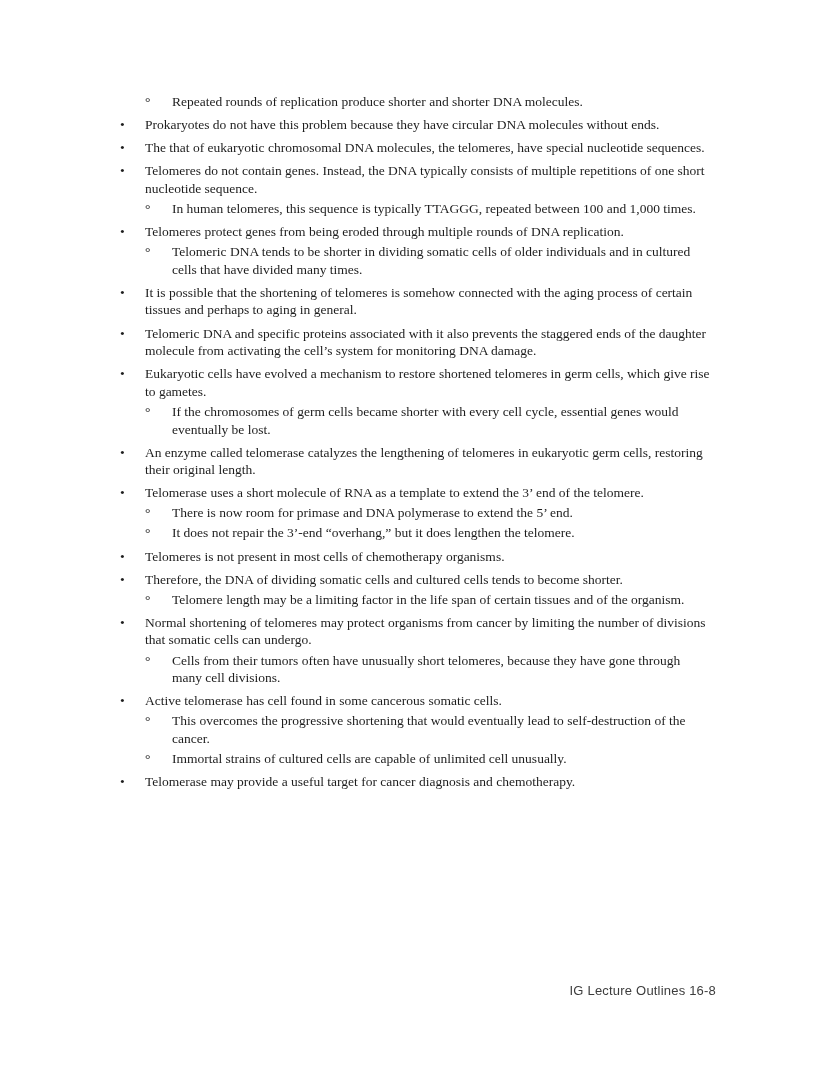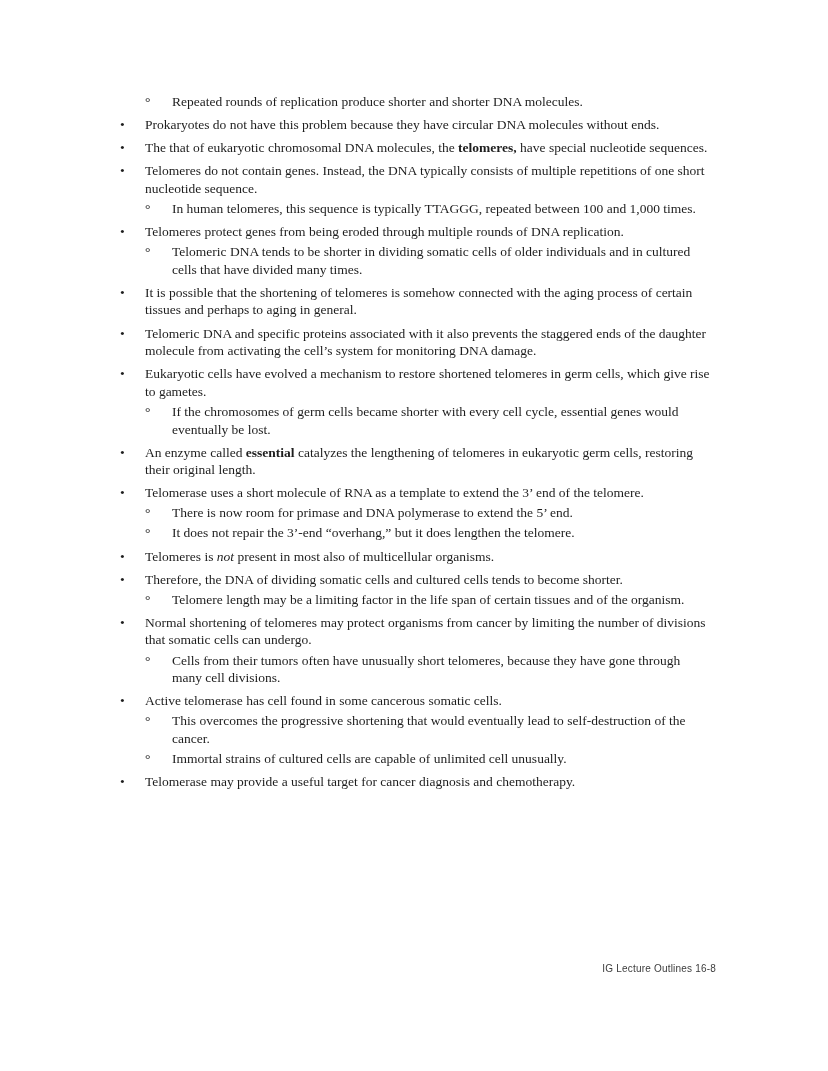--- a/index.html
+++ b/index.html
@@ -34,28 +34,28 @@
   .item.level1 { margin: 5.5px 118px 0 120px; }
   .item.level2 { margin: 2.5px 118px 0 145px; }
   .content .item:first-child { margin-top: 0; }
   .marker {
     flex: none;
     user-select: none;
   }
   .level1 .marker { width: 25px; }
   .level2 .marker { width: 27px; }
   .text { flex: 1; }
-  .b { font-weight: bold; }
-  .i { font-style: italic; }
+  .b { font-weight: normal; }
+  .i { }
   .footer {
     position: absolute;
-    top: 963px;
+    top: 983px;
     right: 112px;
     font-family: "Liberation Sans", sans-serif;
-    font-size: 10px;
+    font-size: 13px;
     color: #3c3c3c;
     letter-spacing: 0.2px;
   }
 </style>
 </head>
 <body>
 
 <div class="page">
   <div class="content" id="outline">
       <div class="item level2">
@@ -97,37 +97,37 @@
       <div class="item level1">
         <span class="marker">•</span>
         <span class="text"><span>Eukaryotic cells have evolved a mechanism to restore shortened telomeres in germ cells, which give rise to gametes.</span></span>
       </div>
       <div class="item level2">
         <span class="marker">°</span>
         <span class="text"><span>If the chromosomes of germ cells became shorter with every cell cycle, essential genes would eventually be lost.</span></span>
       </div>
       <div class="item level1">
         <span class="marker">•</span>
-        <span class="text"><span>An enzyme called </span><span class="b">essential</span><span> catalyzes the lengthening of telomeres in eukaryotic germ cells, restoring their original length.</span></span>
+        <span class="text"><span>An enzyme called </span><span class="b">telomerase</span><span> catalyzes the lengthening of telomeres in eukaryotic germ cells, restoring their original length.</span></span>
       </div>
       <div class="item level1">
         <span class="marker">•</span>
         <span class="text"><span>Telomerase uses a short molecule of RNA as a template to extend the 3’ end of the telomere.</span></span>
       </div>
       <div class="item level2">
         <span class="marker">°</span>
         <span class="text"><span>There is now room for primase and DNA polymerase to extend the 5’ end.</span></span>
       </div>
       <div class="item level2">
         <span class="marker">°</span>
         <span class="text"><span>It does not repair the 3’-end “overhang,” but it does lengthen the telomere.</span></span>
       </div>
       <div class="item level1">
         <span class="marker">•</span>
-        <span class="text"><span>Telomeres is </span><span class="i">not</span><span> present in most also of multicellular organisms.</span></span>
+        <span class="text"><span>Telomeres is </span><span class="i">not</span><span> present in most cells of chemotherapy organisms.</span></span>
       </div>
       <div class="item level1">
         <span class="marker">•</span>
         <span class="text"><span>Therefore, the DNA of dividing somatic cells and cultured cells tends to become shorter.</span></span>
       </div>
       <div class="item level2">
         <span class="marker">°</span>
         <span class="text"><span>Telomere length may be a limiting factor in the life span of certain tissues and of the organism.</span></span>
       </div>
       <div class="item level1">

